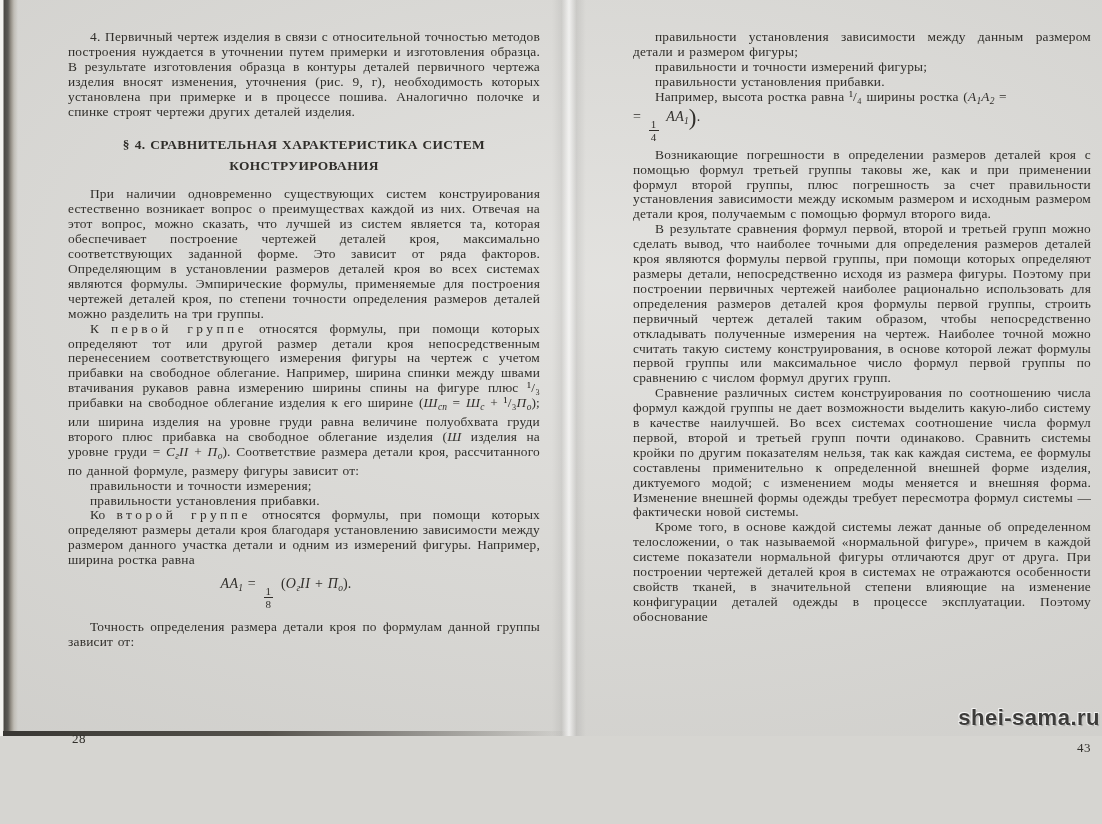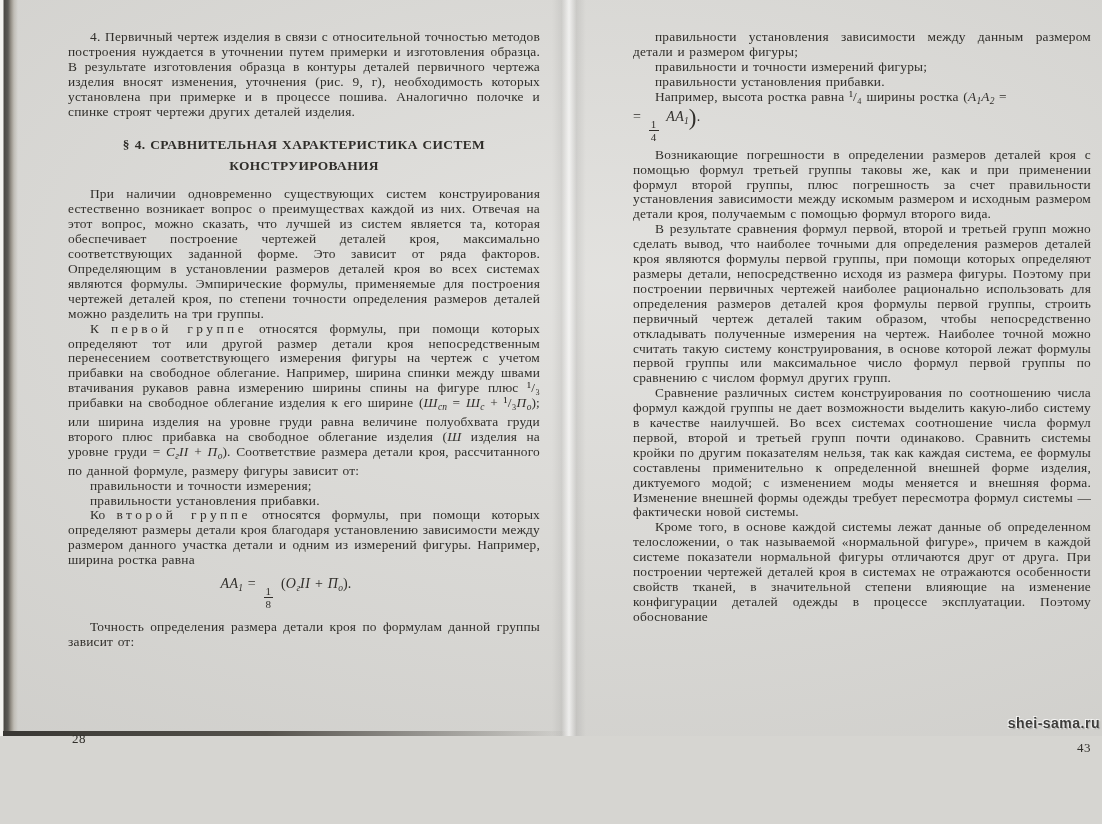--- a/index.html
+++ b/index.html
@@ -65,21 +65,21 @@
   }
   .formula-cont{
     text-align:left;text-indent:0;margin:1px 0 5px 0;font-size:14px;
   }
   .page-number{position:absolute;font-size:13px;letter-spacing:0.5px;}
   .page-number-left{left:72px;top:731px;}
   .page-number-right{left:633px;top:740px;width:458px;text-align:right;}
   .watermark{
     position:absolute;right:2px;bottom:5px;
     font-family:"Liberation Sans","DejaVu Sans",sans-serif;
-    font-weight:bold;font-size:14px;letter-spacing:0.5px;
+    font-weight:bold;font-size:22px;letter-spacing:0.5px;
     color:#3d3c3a;
     text-shadow:-1px -1px 0 rgba(255,255,255,0.75),
                  1px -1px 0 rgba(255,255,255,0.45),
                 -1px  1px 0 rgba(255,255,255,0.45),
                  1px  1px 1px rgba(0,0,0,0.25);
   }
 </style>
 </head>
 <body>
 

